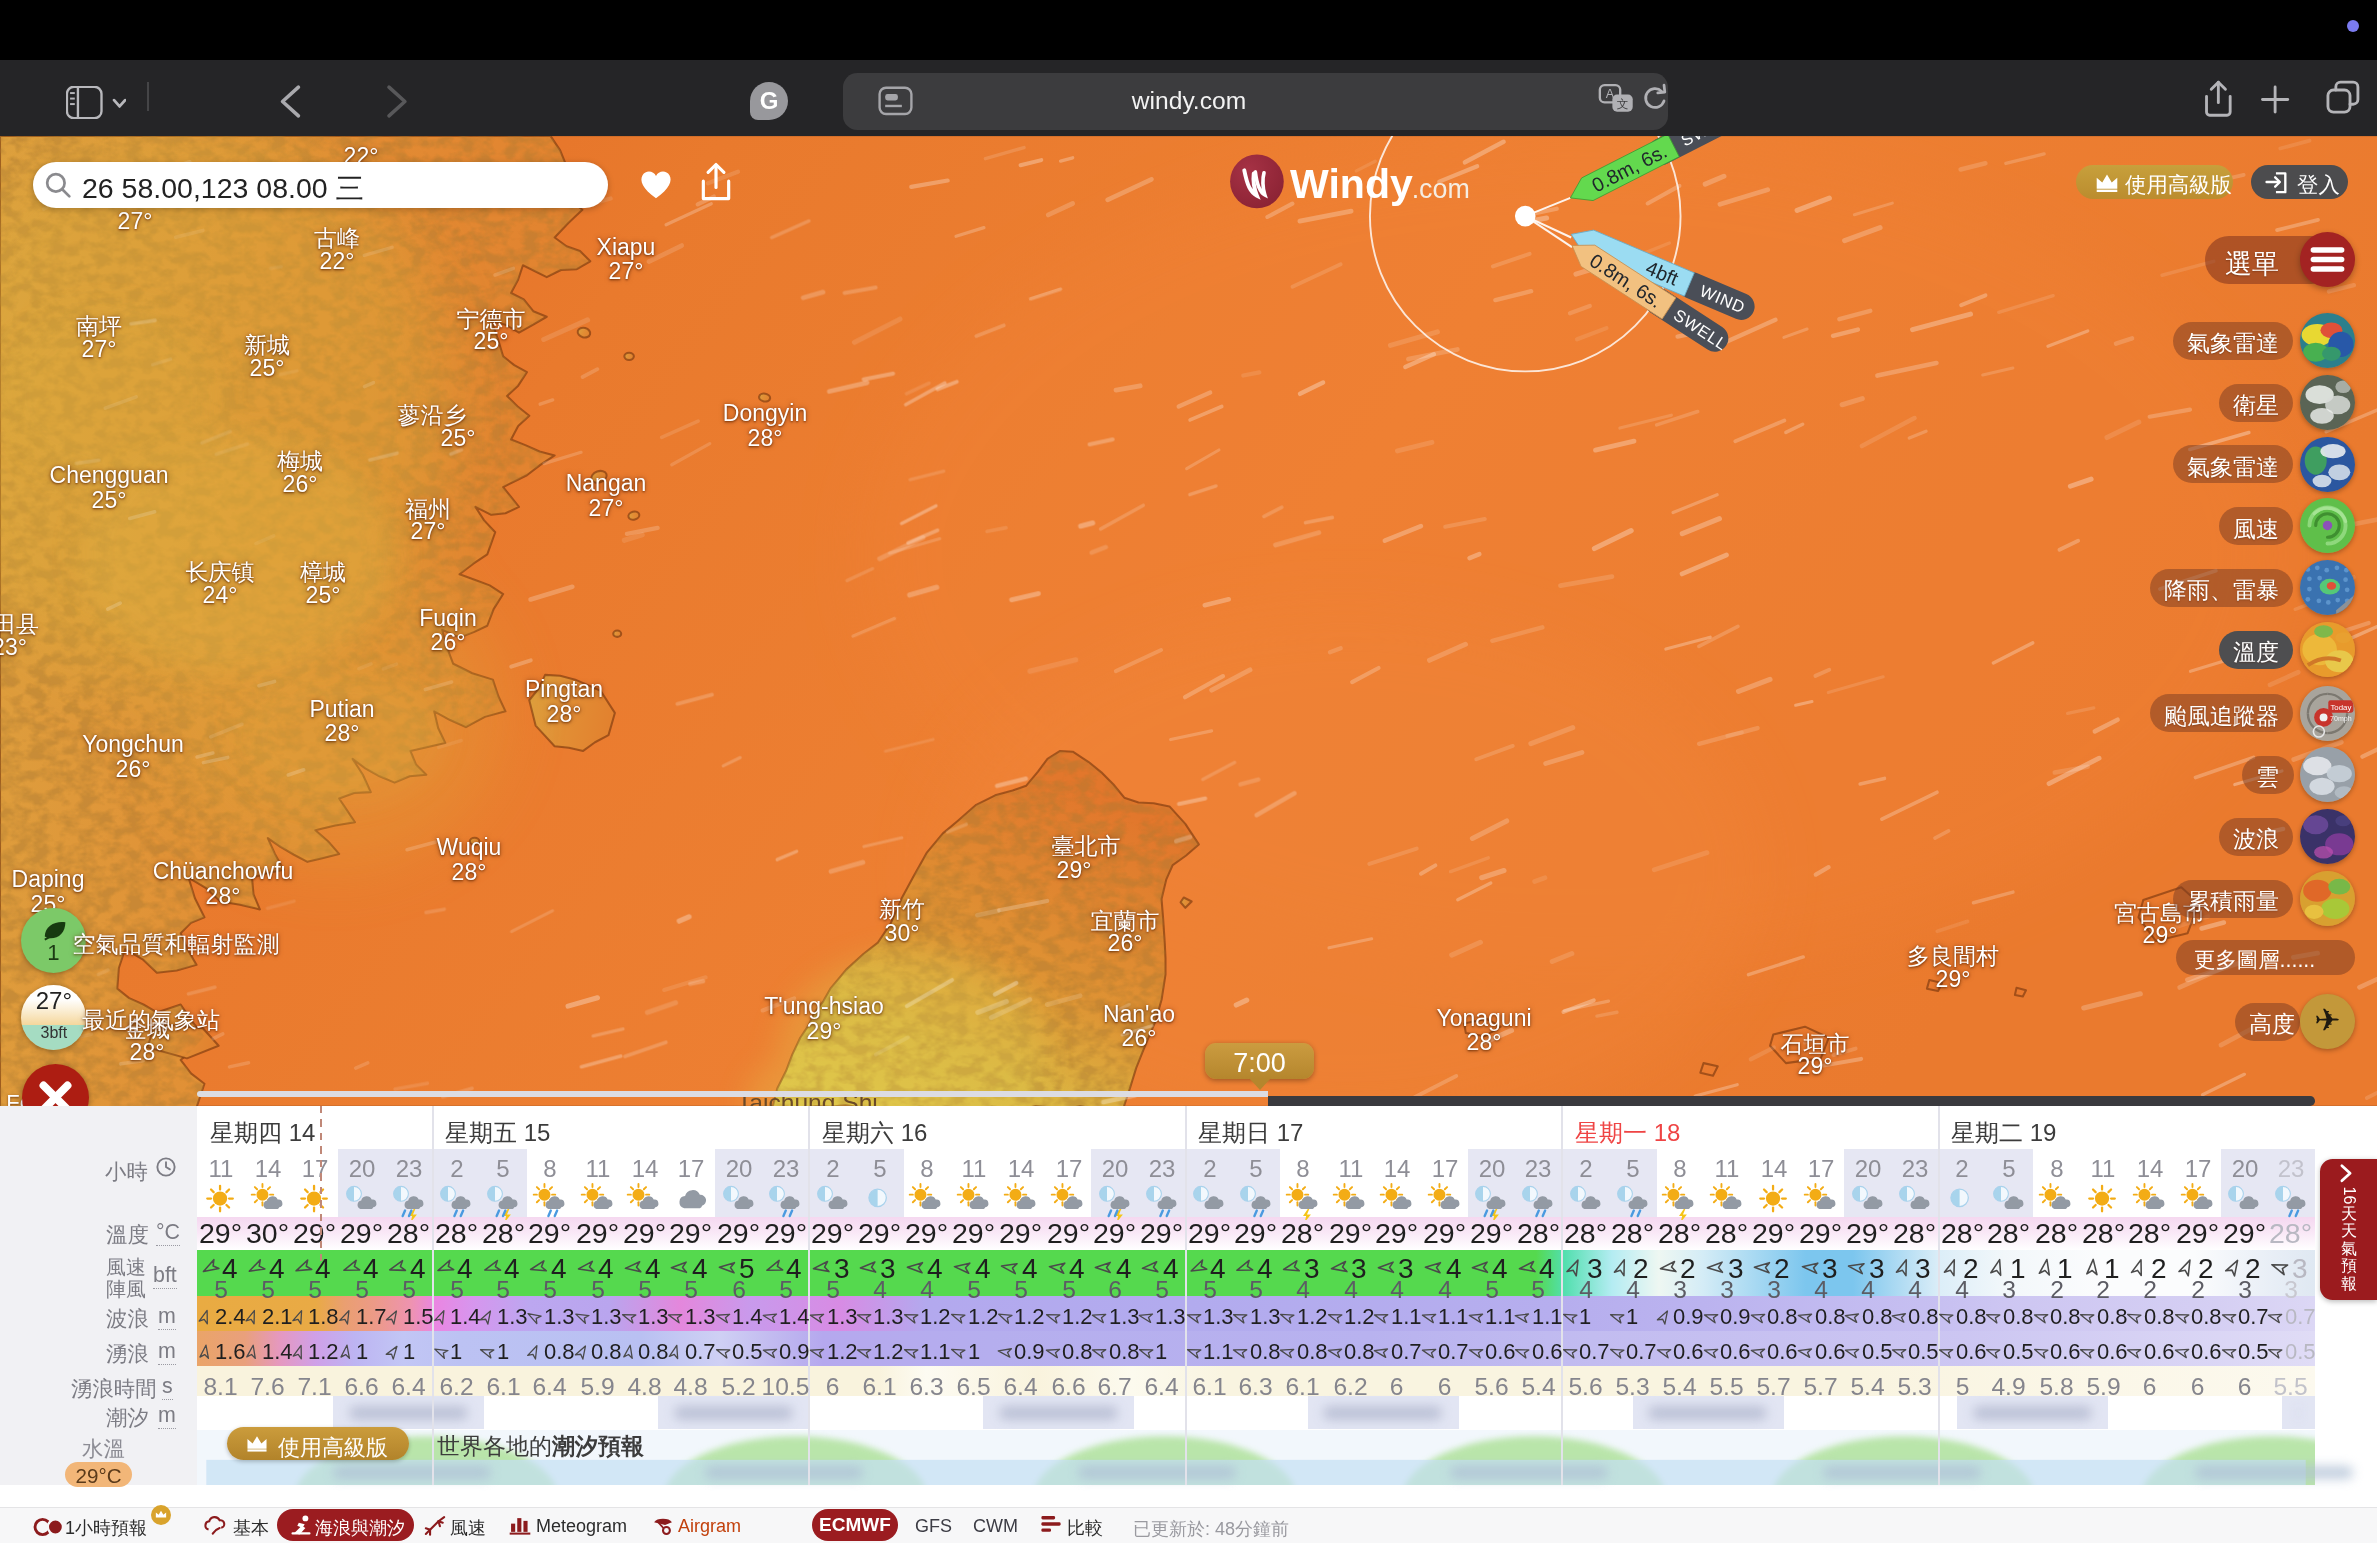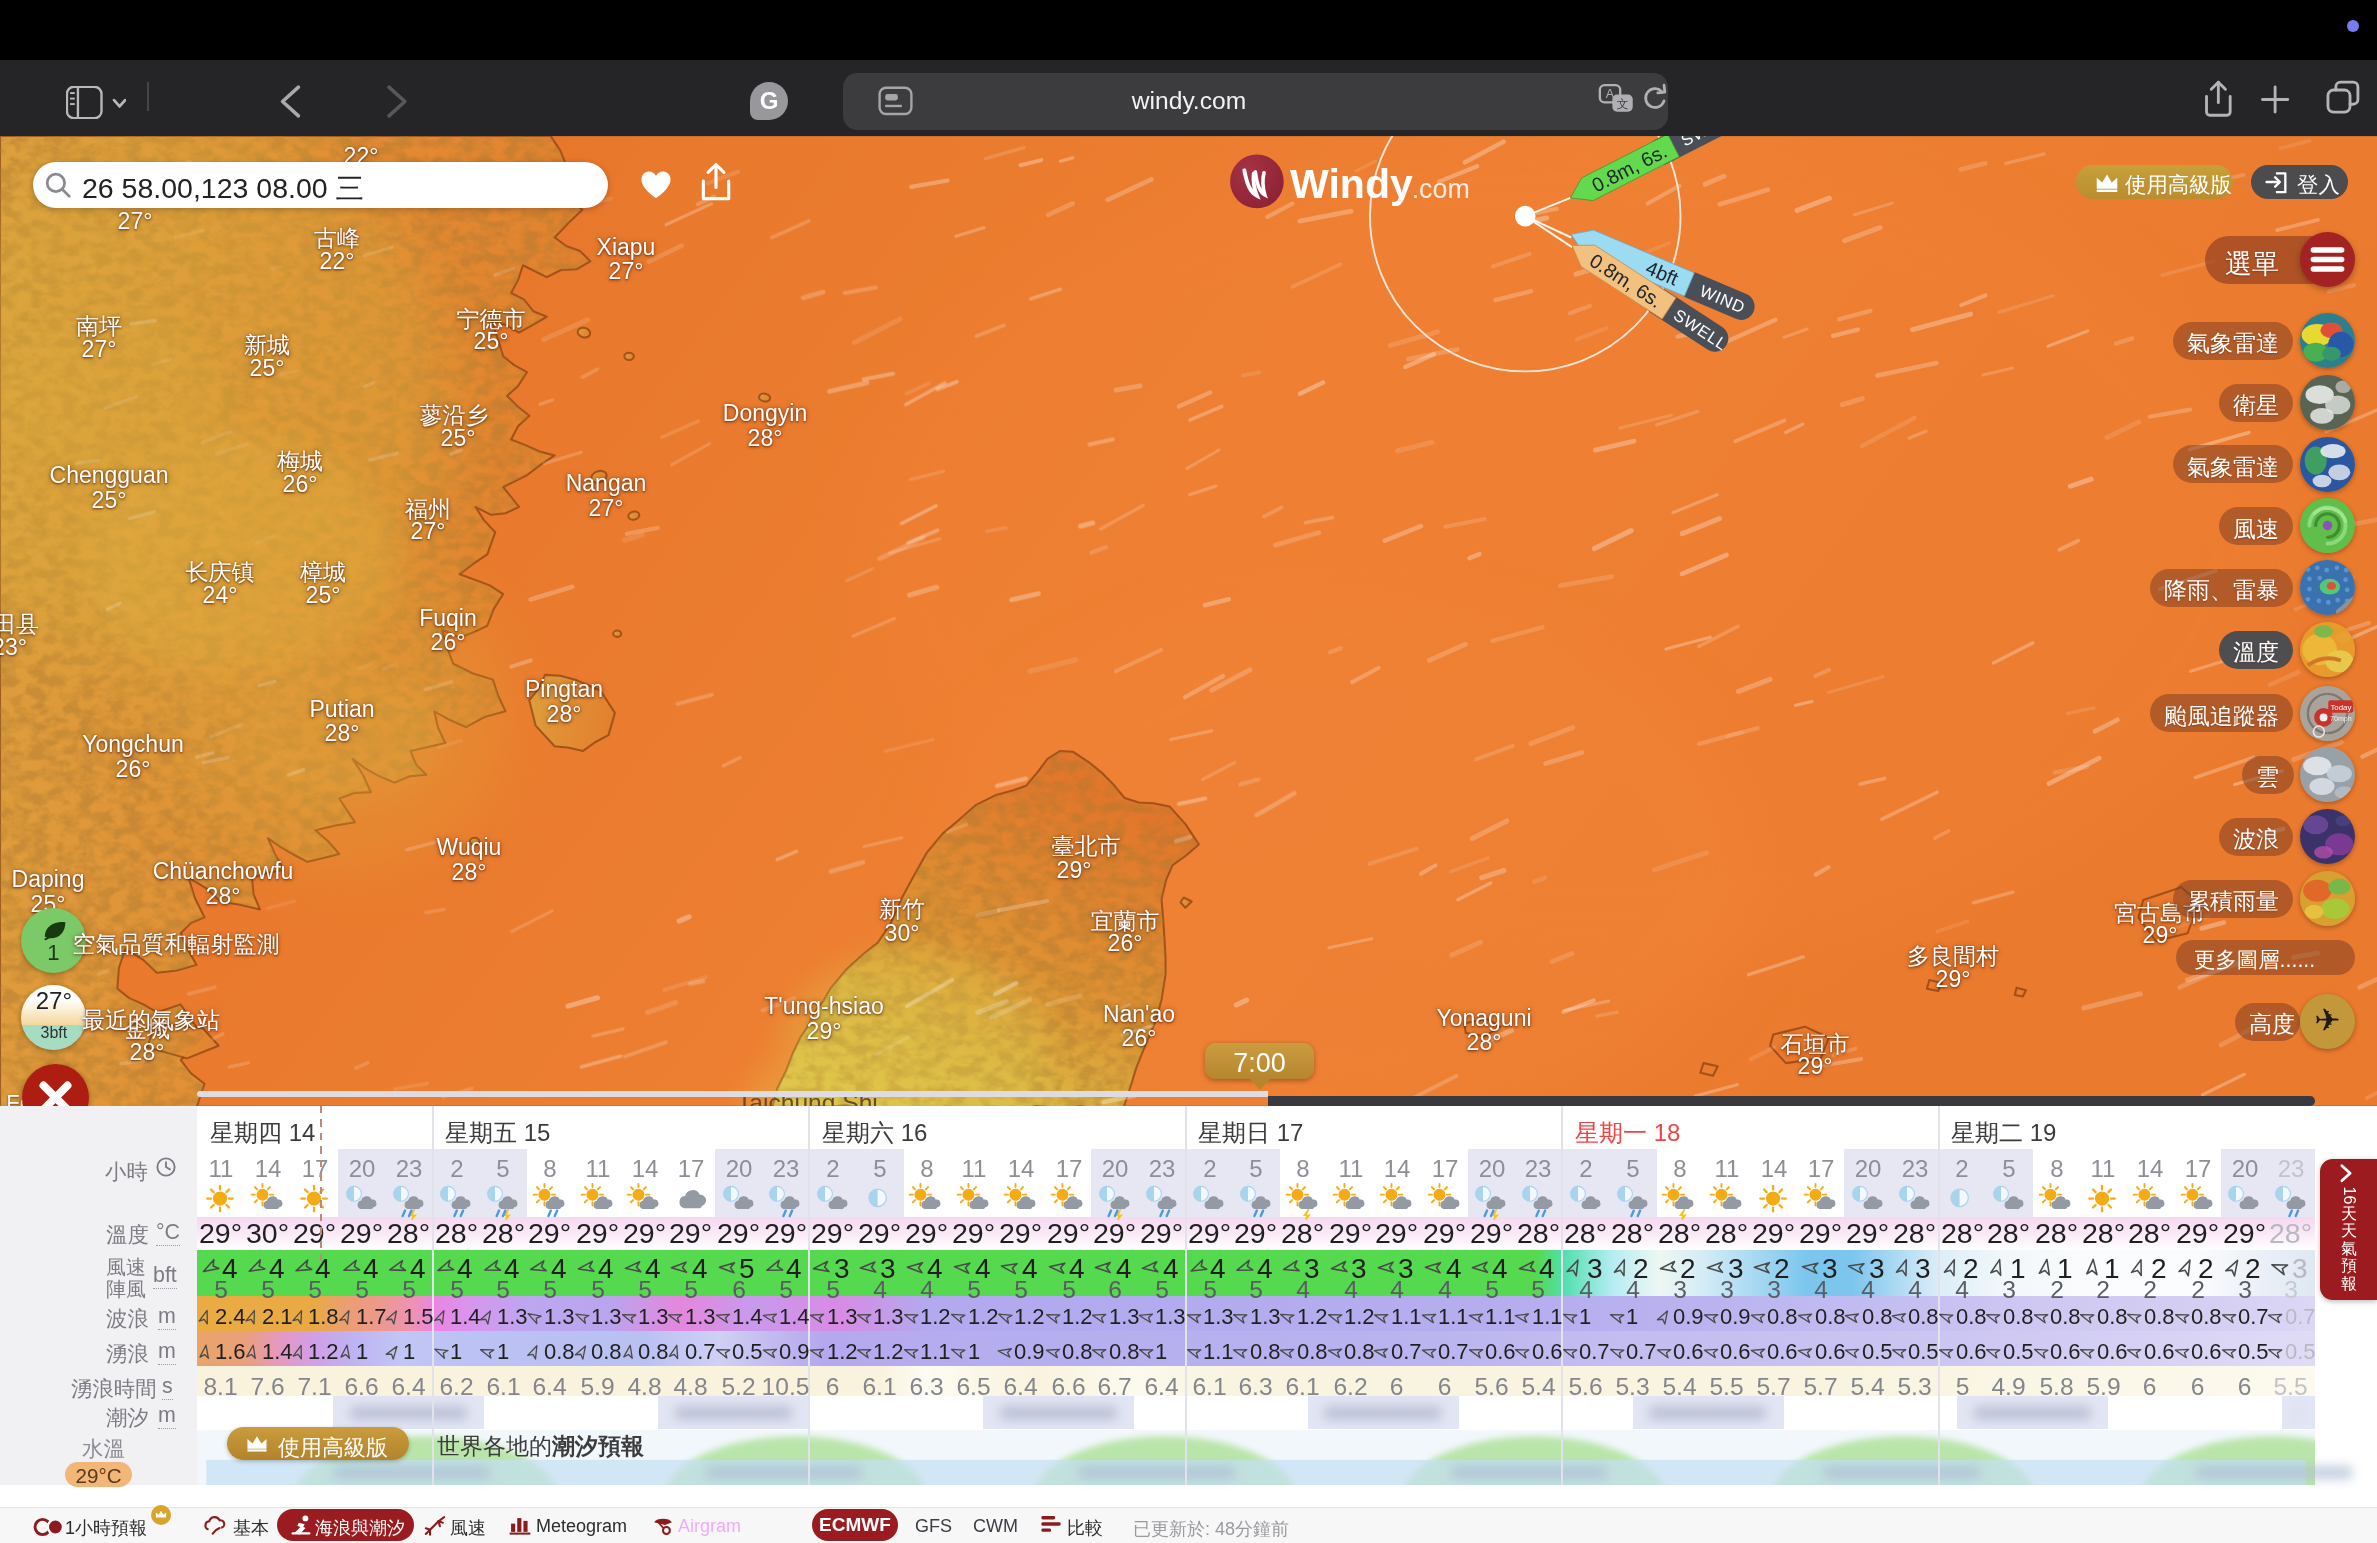--- a/index.html
+++ b/index.html
@@ -432,21 +432,21 @@
 <div class="lbl" style="left:337px;top:223px">古峰</div>
 <div class="lbl" style="left:337px;top:248px">22°</div>
 <div class="lbl" style="left:99px;top:311px">南坪</div>
 <div class="lbl" style="left:99px;top:336px">27°</div>
 <div class="lbl" style="left:267px;top:330px">新城</div>
 <div class="lbl" style="left:267px;top:355px">25°</div>
 <div class="lbl" style="left:491px;top:304px">宁德市</div>
 <div class="lbl" style="left:491px;top:328px">25°</div>
 <div class="lbl" style="left:626px;top:234px">Xiapu</div>
 <div class="lbl" style="left:626px;top:258px">27°</div>
-<div class="lbl" style="left:454px;top:400px">蓼沿乡</div>
+<div class="lbl" style="left:432px;top:400px">蓼沿乡</div>
 <div class="lbl" style="left:458px;top:425px">25°</div>
 <div class="lbl" style="left:765px;top:400px">Dongyin</div>
 <div class="lbl" style="left:765px;top:425px">28°</div>
 <div class="lbl" style="left:109px;top:462px">Chengguan</div>
 <div class="lbl" style="left:109px;top:487px">25°</div>
 <div class="lbl" style="left:300px;top:446px">梅城</div>
 <div class="lbl" style="left:300px;top:471px">26°</div>
 <div class="lbl" style="left:606px;top:470px">Nangan</div>
 <div class="lbl" style="left:606px;top:495px">27°</div>
 <div class="lbl" style="left:428px;top:494px">福州</div>
@@ -1782,21 +1782,21 @@
         <rect x="21" y="10" width="6" height="16"></rect>
       </g>
       <rect x="1" y="27" width="30" height="3" fill="#8c1b1d"></rect>
     </svg>
 <div class="abs" style="left:536px;top:1516px;font-size:18px;color:#2c2c2c">Meteogram</div>
 <svg class="abs" style="left:651px;top:1514px" width="24" height="22" viewBox="0 0 34 32">
       <path d="M4 12 a14 8 0 0 1 26 0 l-10 4 Z" fill="#8c1b1d"></path>
       <circle cx="22" cy="24" r="5" fill="none" stroke="#8c1b1d" stroke-width="3"></circle>
       <path d="M10 12 l8 9" stroke="#8c1b1d" stroke-width="2.5"></path>
     </svg>
-<div class="abs" style="left:678px;top:1516px;font-size:18px;color:#f0abfc">Airgram</div>
+<div class="abs" style="left:678px;top:1516px;font-size:18px;color:#c2410c">Airgram</div>
 <div class="abs" style="left:812px;top:1509px;width:86px;height:32px;border-radius:16px;background:#9b1c20"></div>
 <div class="abs" style="left:812px;top:1514px;width:86px;text-align:center;font-size:19px;font-weight:bold;color:#fff">ECMWF</div>
 <div class="abs" style="left:915px;top:1516px;font-size:18px;color:#3c3c44">GFS</div>
 <div class="abs" style="left:973px;top:1516px;font-size:18px;color:#3c3c44">CWM</div>
 <svg class="abs" style="left:1040px;top:1514px" width="22" height="20.6" viewBox="0 0 32 30">
       <g fill="#8c1b1d">
         <rect x="2" y="3" width="20" height="5" rx="2"></rect>
         <rect x="2" y="12" width="28" height="5" rx="2"></rect>
         <rect x="2" y="21" width="14" height="5" rx="2"></rect>
       </g>

